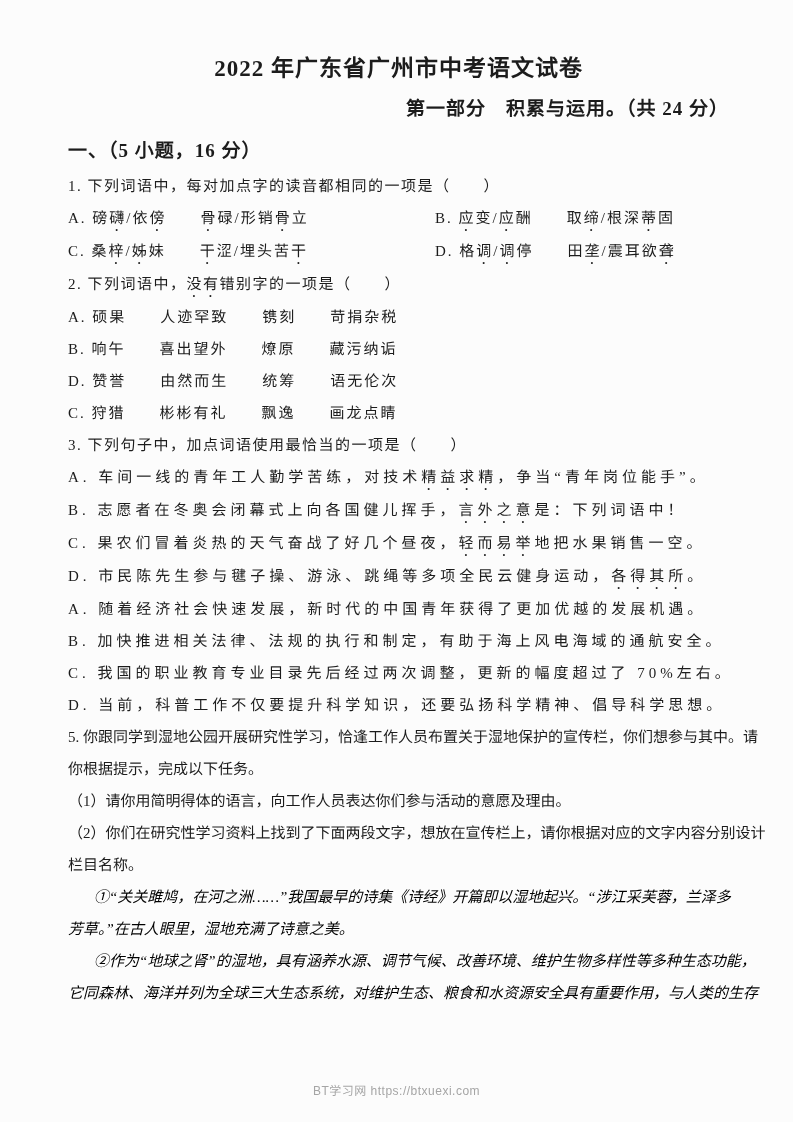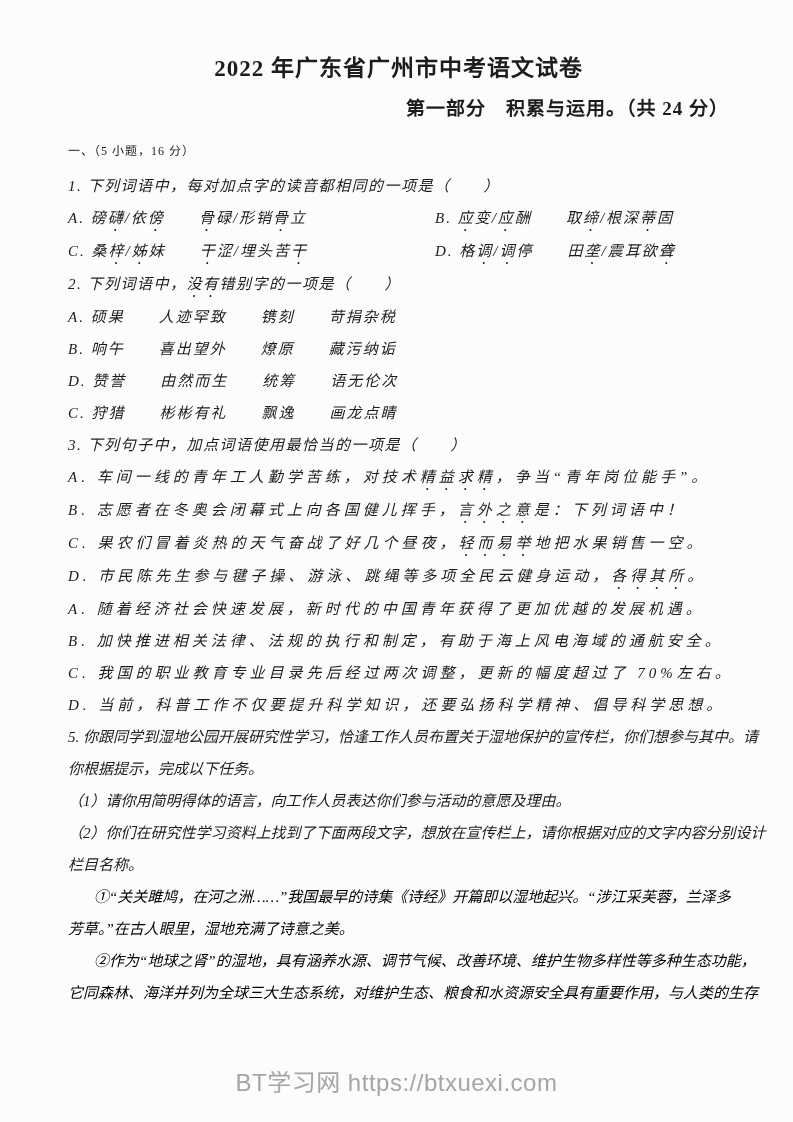--- a/index.html
+++ b/index.html
@@ -29,36 +29,35 @@
   }
   .subtitle {
     text-align: right;
     font-size: 19px;
     font-weight: bold;
     line-height: 26px;
     margin-top: 12px;
     letter-spacing: 1px;
   }
   .part {
-    font-size: 12px;
-    font-weight: normal;
+    font-size: 19px;
+    font-weight: bold;
     line-height: 26px;
     margin-top: 16px;
     letter-spacing: 1px;
   }
   .body-text {
     margin-top: 6px;
     font-size: 15px;
     letter-spacing: 1.5px;
   }
   .line {
     line-height: 32px;
     min-height: 32px;
     white-space: nowrap;
-    font-style: italic;
   }
   .two-col {
     display: flex;
     gap: 37px;
   }
   .two-col .col-a {
     display: inline-block;
     width: 330px;
     letter-spacing: 2px;
   }
@@ -81,21 +80,21 @@
     text-emphasis: filled dot;
     text-emphasis-position: under right;
   }
   .watermark {
     position: absolute;
     left: 0;
     right: 0;
     bottom: 24px;
     text-align: center;
     font-family: "Liberation Sans", "DejaVu Sans", sans-serif;
-    font-size: 24px;
+    font-size: 12px;
     color: #a5a5a5;
     letter-spacing: 0.5px;
   }
 </style>
 </head>
 <body>
 
 <div class="page">
 
   <div class="title">2022 年广东省广州市中考语文试卷</div>

